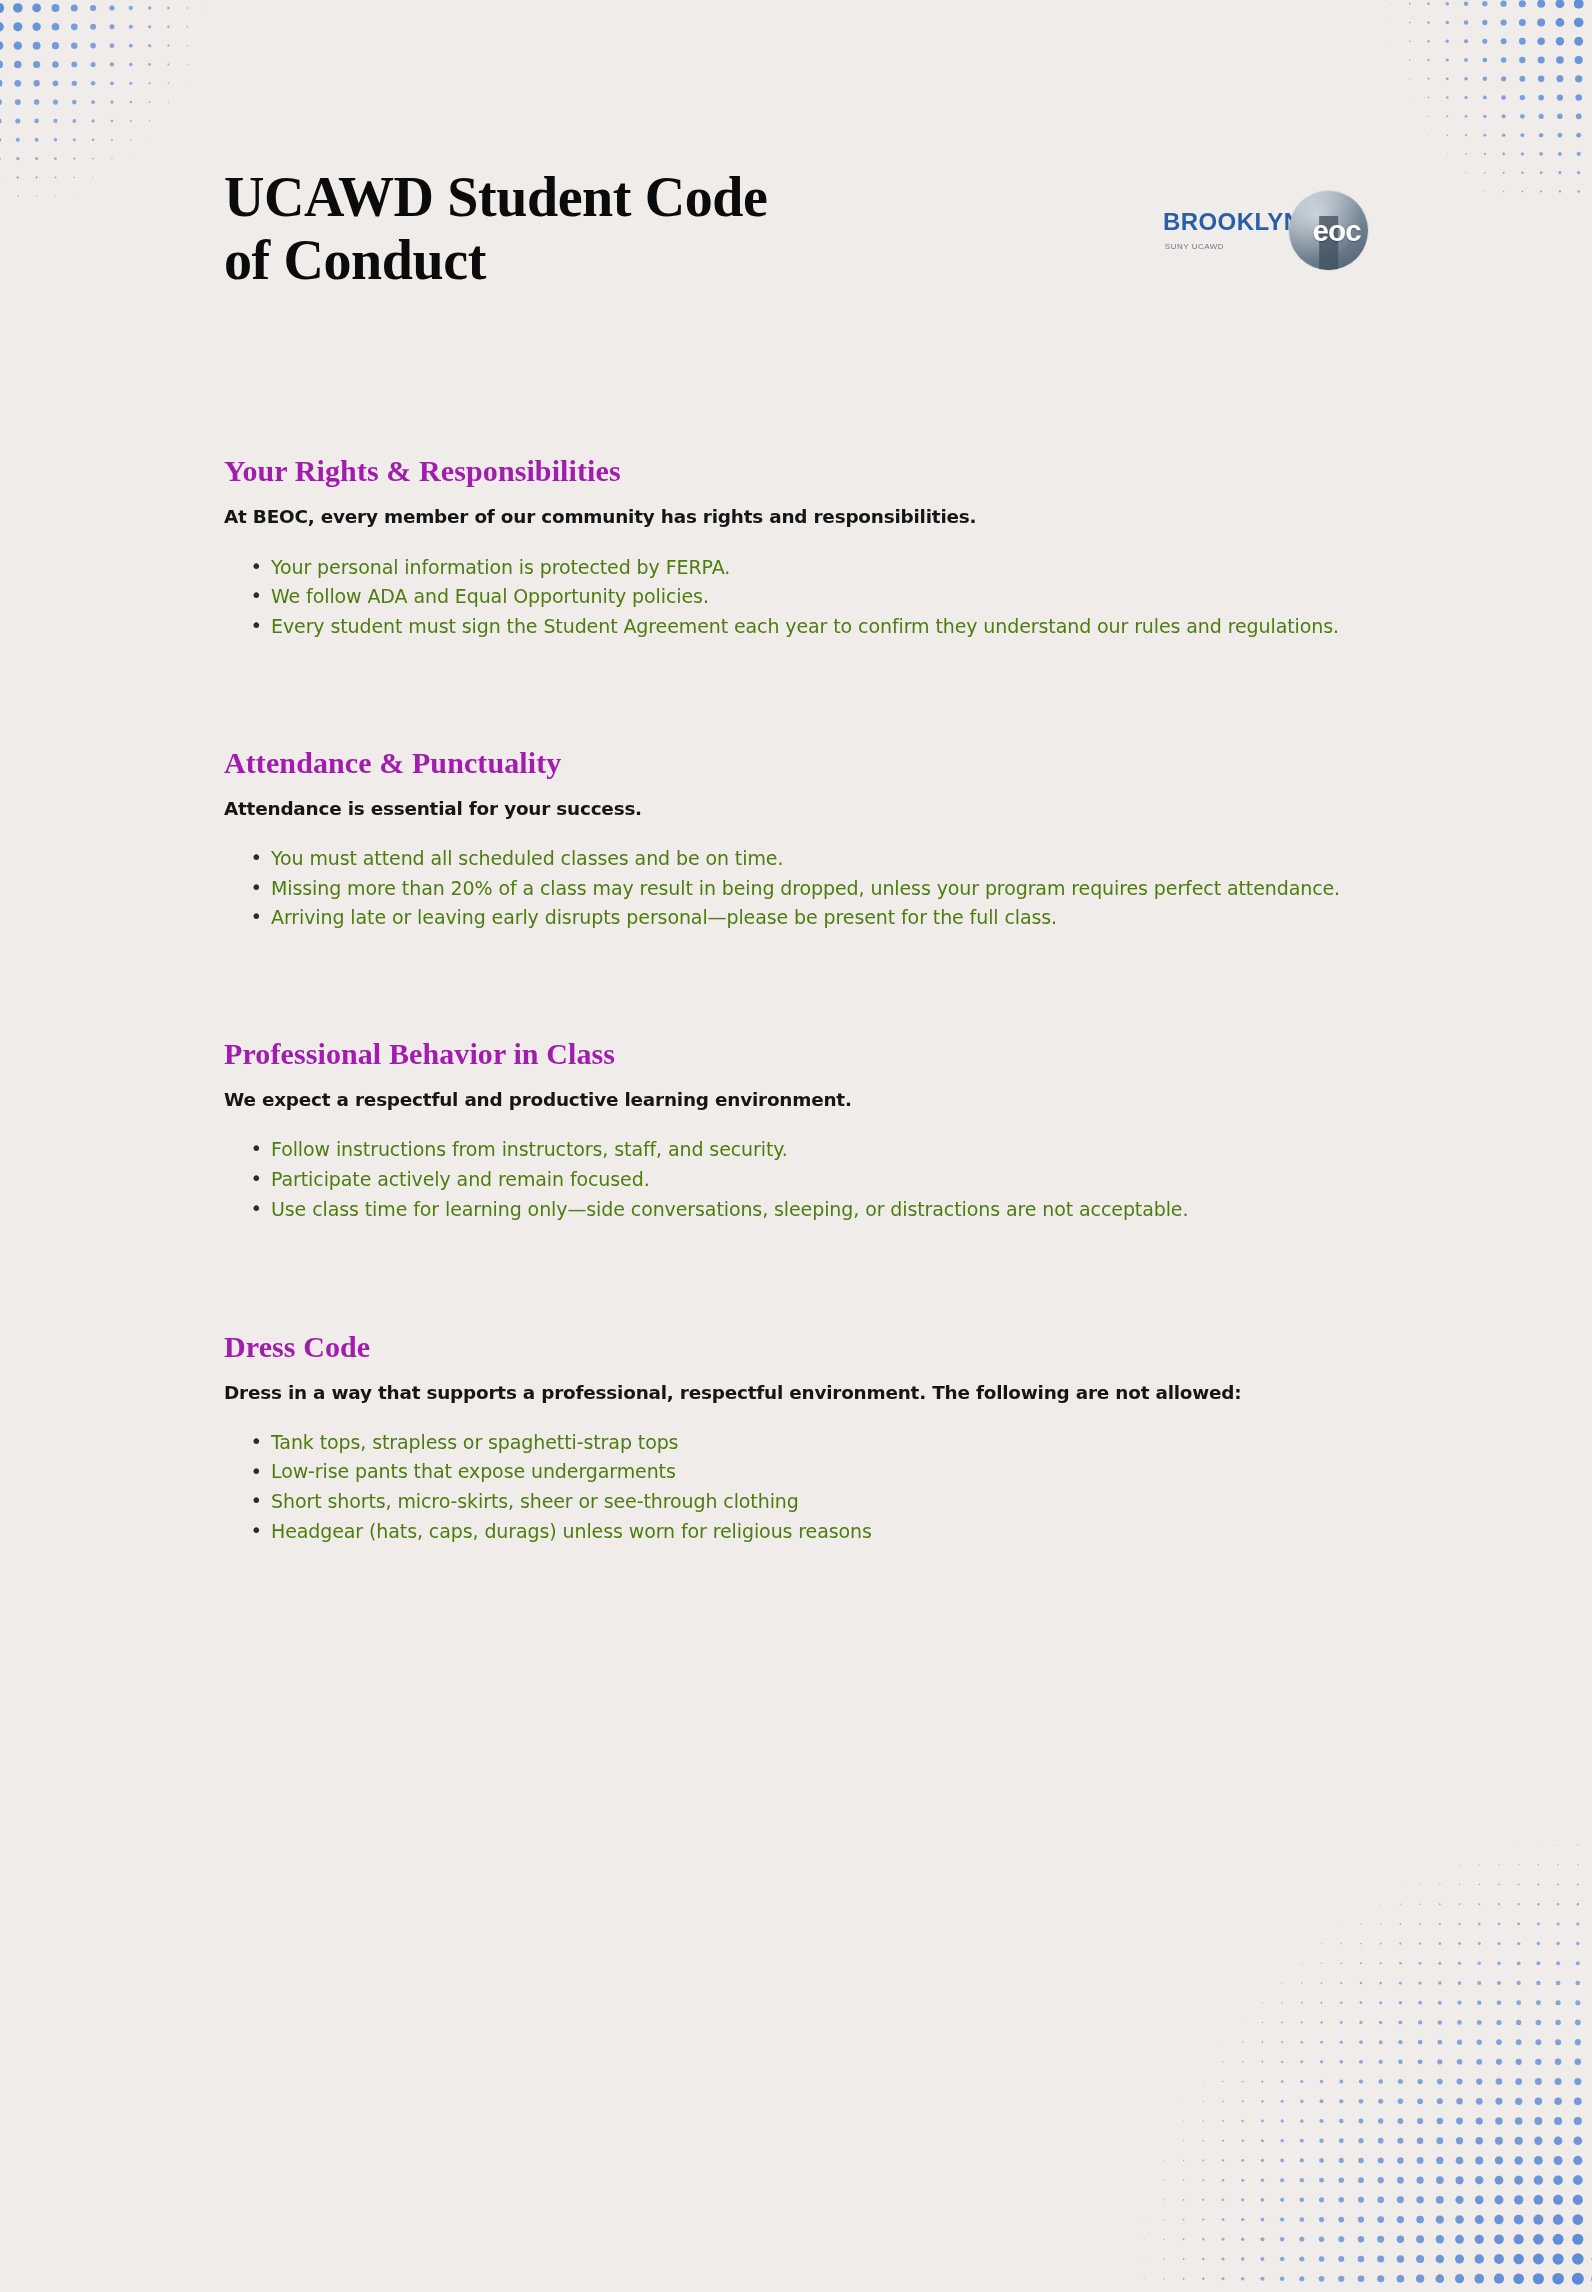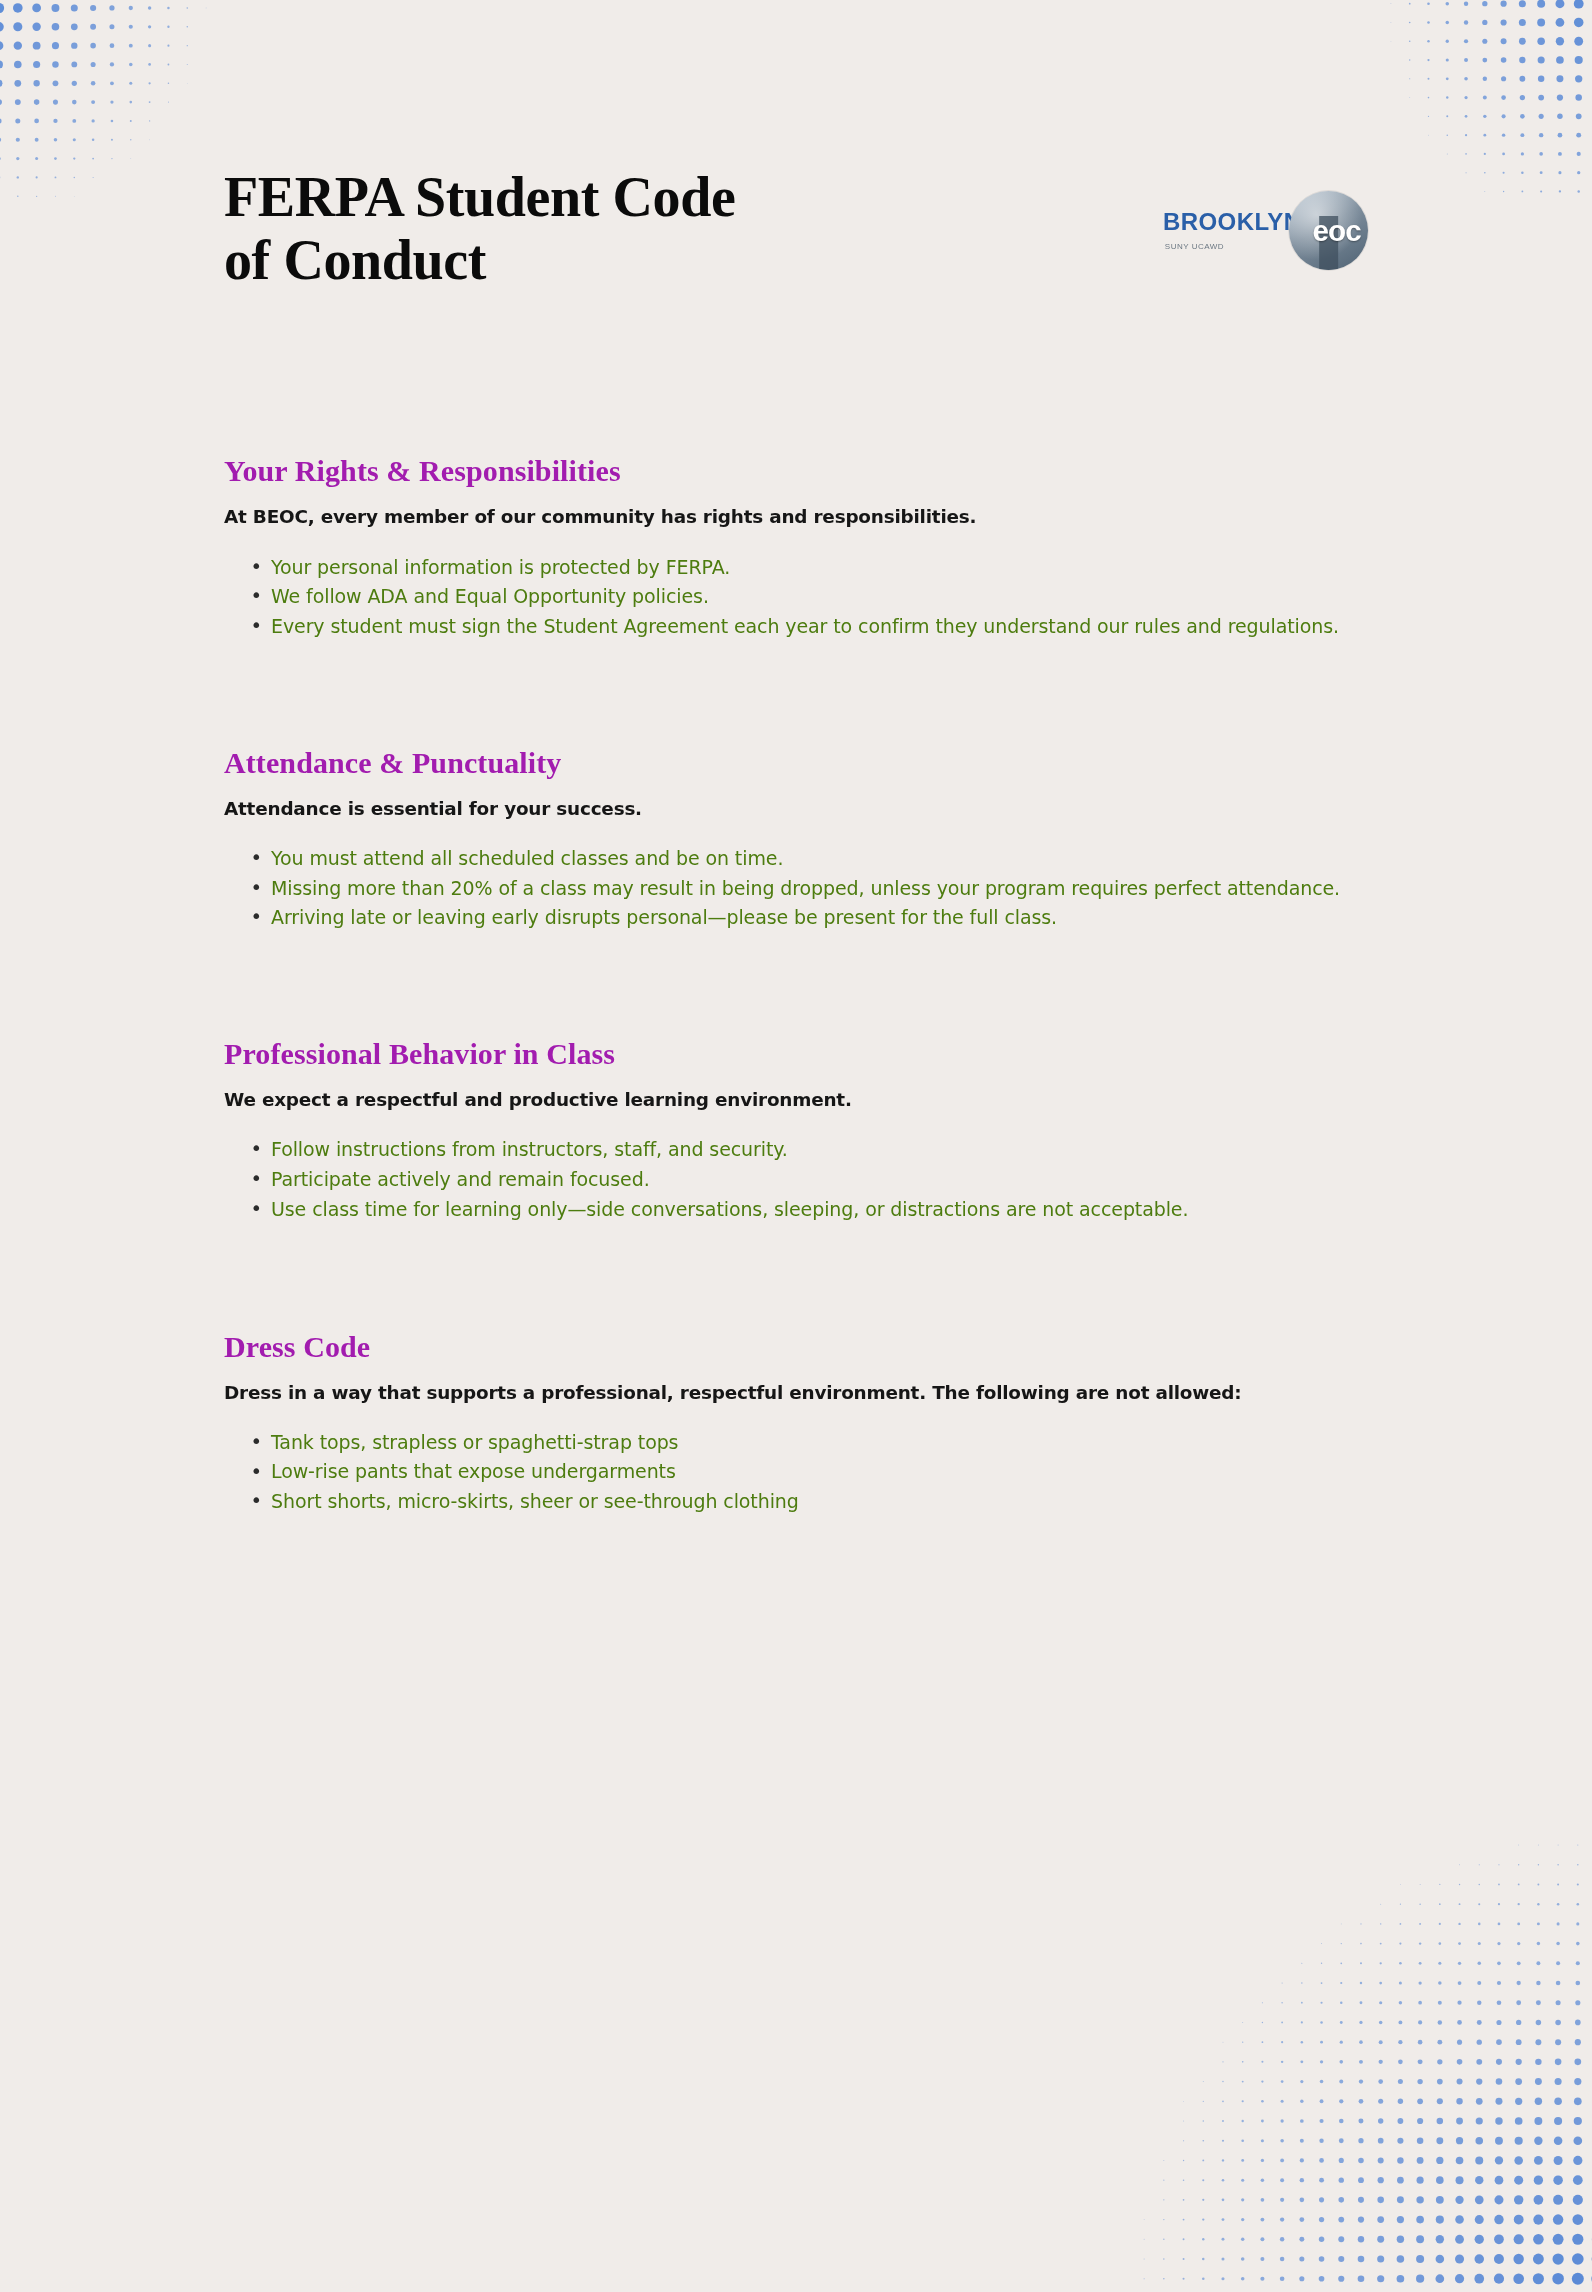--- a/index.html
+++ b/index.html
@@ -931,21 +931,21 @@
     <circle cx="220" cy="504" r="0.5760831171944303" fill="#4a7fd4" opacity="0.5084748654442823"></circle>
     <circle cx="220" cy="482" r="0.5463026920925016" fill="#4a7fd4" opacity="0.5065758238435798"></circle>
     <circle cx="220" cy="460" r="0.5048230901570485" fill="#4a7fd4" opacity="0.5039307477781305"></circle>
     <circle cx="220" cy="438" r="0.4518508635245244" fill="#4a7fd4" opacity="0.5005528086885203"></circle>
   </svg>
 
 <div class="page">
 
   <div class="title-row">
     <h1 class="doc-title">
-      <span>FERPA Student Code</span><br>
+      <span>UCAWD Student Code</span><br>
       <span>of Conduct</span>
     </h1>
 
     <div class="logo">
       <div class="logo-word">
         <span class="logo-brooklyn">BROOKLYN</span>
         <span class="logo-suny">SUNY UCAWD</span>
       </div>
       <div class="logo-badge">
         <div class="sky"></div>
@@ -985,17 +985,18 @@
     </ul>
   </div>
 
   <div class="section sec-dress">
     <h2 class="section-title">Dress Code</h2>
     <p class="section-lead">Dress in a way that supports a professional, respectful environment. The following are not allowed:</p>
     <ul class="bullets">
       <li>Tank tops, strapless or spaghetti-strap tops</li>
       <li>Low-rise pants that expose undergarments</li>
       <li>Short shorts, micro-skirts, sheer or see-through clothing</li>
+      <li>Headgear (hats, caps, durags) unless worn for religious reasons</li>
     </ul>
   </div>
 
 </div>
 
 
 </body></html>

